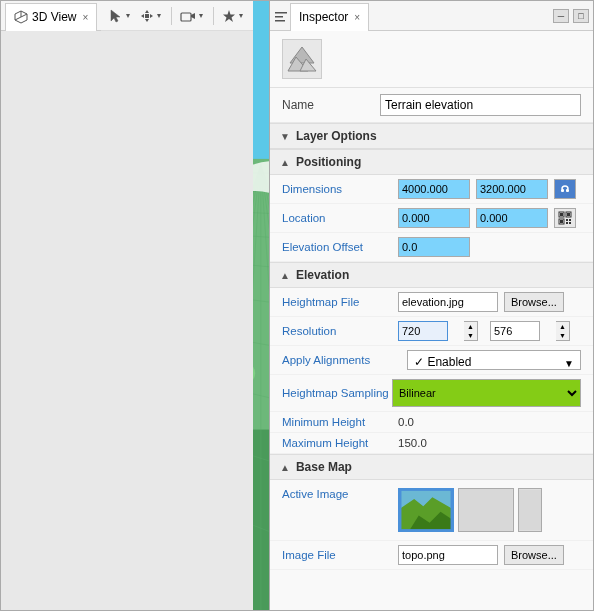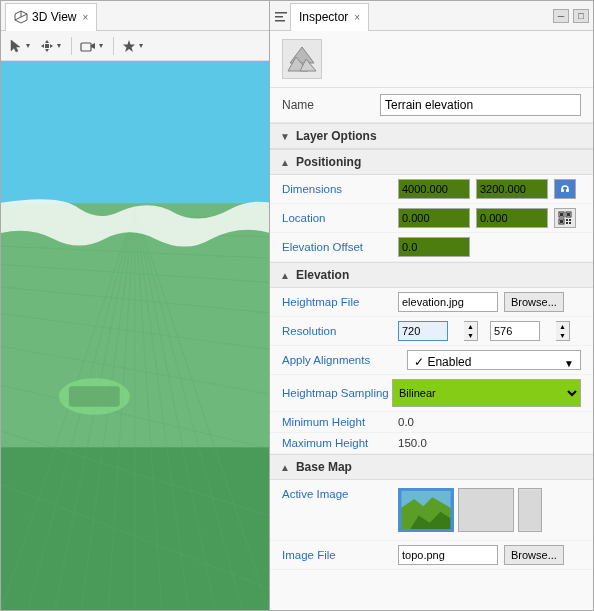--- a/index.html
+++ b/index.html
@@ -4,21 +4,21 @@
   <style>
     * { box-sizing: border-box; margin: 0; padding: 0; }
     body { font-family: 'Segoe UI', Arial, sans-serif; font-size: 12px; background: #f0f0f0; display: flex; width: 594px; height: 611px; overflow: hidden; }
 
     
     .panel-3d {
       width: 270px;
       height: 611px;
       background: #e8e8e8;
       display: flex;
-      flex-direction: column;
+      flex-direction: row;
       border: 1px solid #aaa;
       flex-shrink: 0;
     }
     .tab-bar {
       display: flex;
       align-items: center;
       background: #f5f5f5;
       border-bottom: 1px solid #ccc;
       height: 30px;
       padding: 0 4px;
@@ -211,21 +211,21 @@
       color: #2a6ebb;
       font-size: 11.5px;
       flex-shrink: 0;
     }
     .prop-input {
       width: 72px;
       height: 20px;
       border: 1px solid #aaa;
       padding: 0 3px;
       font-size: 11px;
-      background: #4d7c0f;
+      background: #7dd3fc;
     }
     .prop-link-btn {
       width: 22px;
       height: 20px;
       border: 1px solid #aaa;
       background: #4a7fcb;
       display: flex;
       align-items: center;
       justify-content: center;
       cursor: pointer;

